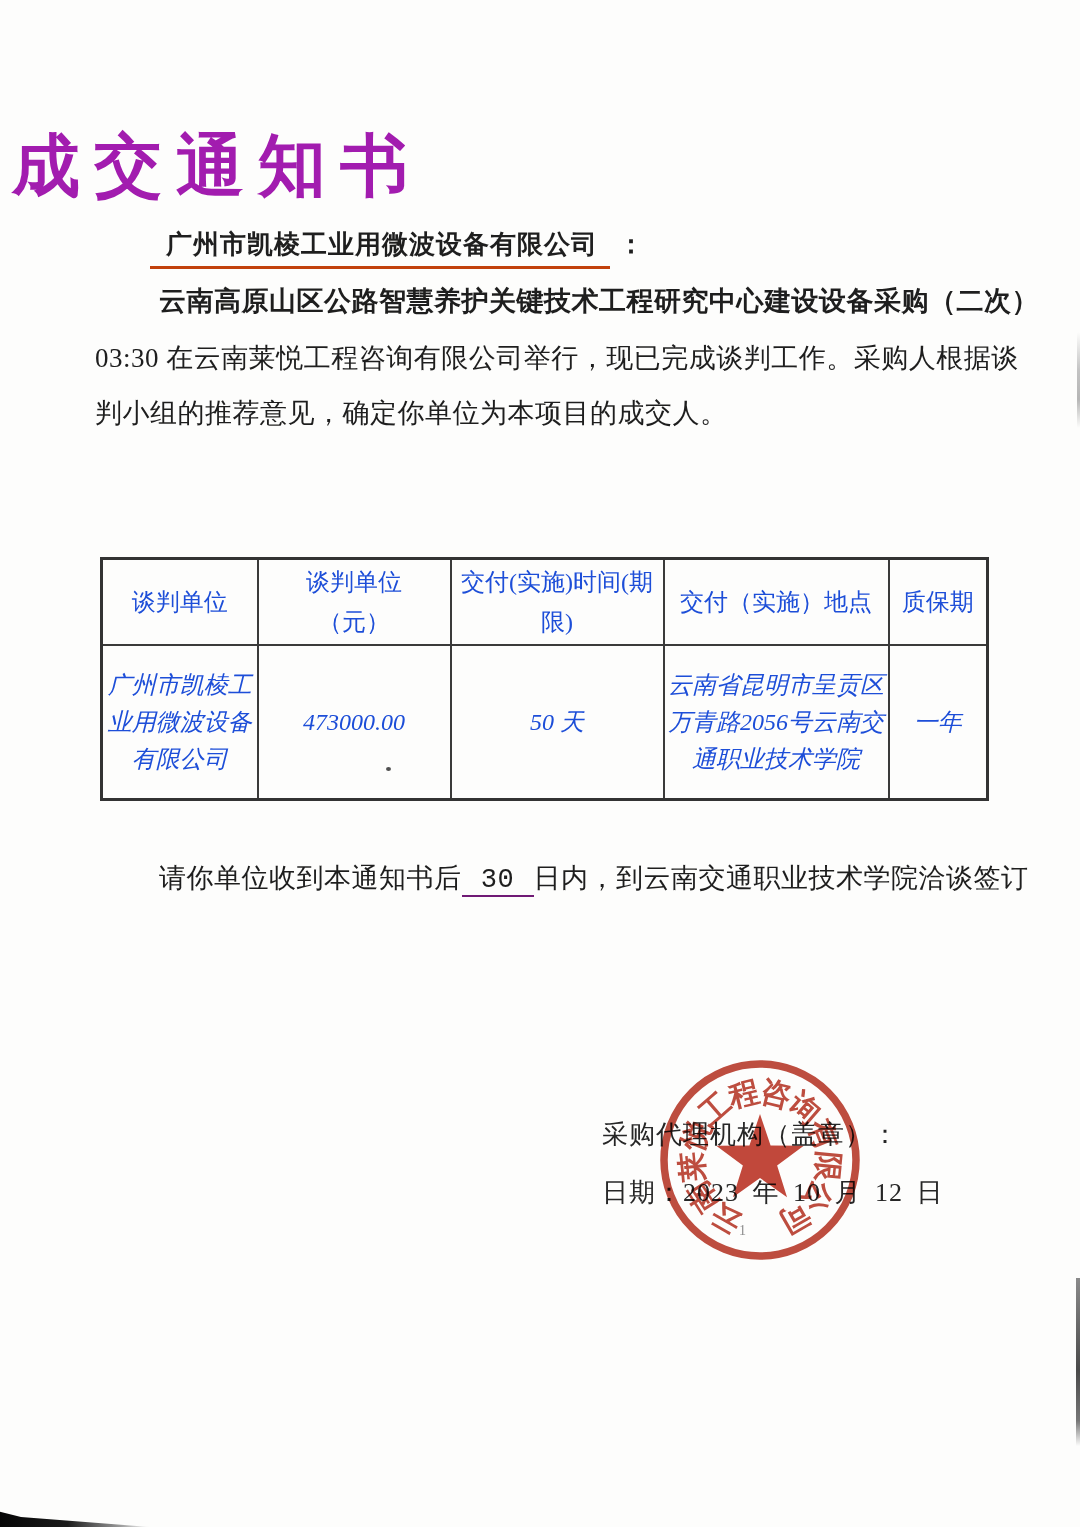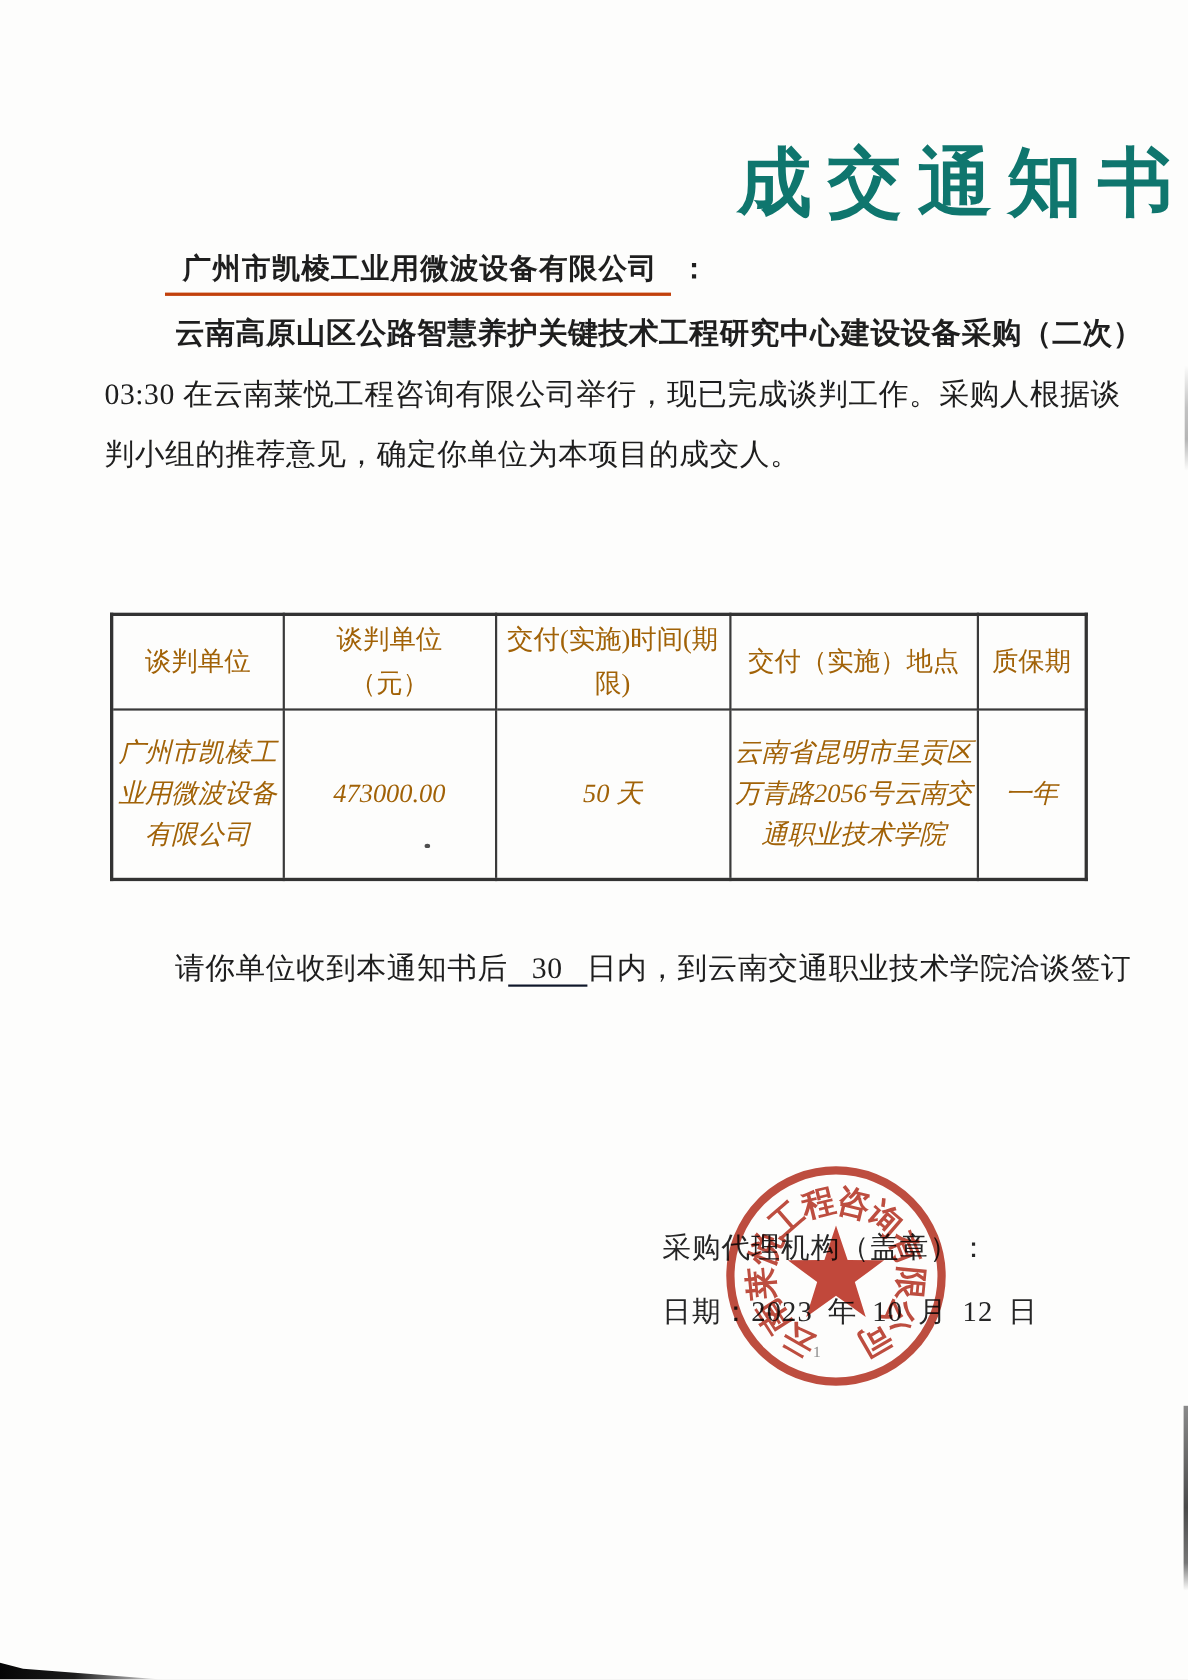--- a/index.html
+++ b/index.html
@@ -7,27 +7,27 @@
     position:relative;
     width:1080px;height:1527px;
     margin:0 auto;
     background:#fdfdfc;
     overflow:hidden;
     font-family:"Liberation Serif","DejaVu Serif",serif;
     color:#1e1e1e;
   }
   
   .title{
-    position:absolute;top:126px;left:0;right:0;
+    position:absolute;top:126px;left:12px;right:0;
     margin:0;
-    text-align:right;
+    text-align:left;
     font-size:68px;line-height:80px;
     font-weight:bold;
     letter-spacing:14px;
-    color:#0f766e;
+    color:#a21caf;
   }
   
   .addressee{
     position:absolute;top:226px;left:150px;
     font-size:26px;line-height:38px;font-weight:bold;
     letter-spacing:1px;
     white-space:nowrap;
   }
   .addressee .name{
     display:inline-block;
@@ -35,30 +35,30 @@
     border-bottom:3px solid #c2410c;
   }
   .addressee .colon{padding-left:8px;}
   
   .body-para{
     position:absolute;top:276px;left:95px;width:892px;
     font-size:27px;line-height:55px;
     letter-spacing:0.5px;
   }
   .body-para .line{white-space:nowrap;}
-  .indent{padding-left:64px;}
+  .indent{padding-left:64px;font-family:Liberation Mono, monospace;}
   .b{font-weight:bold;}
   
   .deal-table{
     position:absolute;top:557px;left:100px;
     width:886px;
     border-collapse:collapse;
     table-layout:fixed;
     font-size:24px;
-    color:#a16207;
+    color:#1d4ed8;
   }
   .deal-table th,.deal-table td{
     border:2px solid #3a3a3a;
     text-align:center;vertical-align:middle;
     font-weight:normal;
     white-space:pre-line;
     padding:0 2px;
   }
   .deal-table{border:3px solid #333;}
   .deal-table th{height:84px;line-height:40px;}
@@ -67,21 +67,21 @@
   .closing{
     position:absolute;top:851px;left:95px;width:892px;
     font-size:27px;line-height:58px;
     letter-spacing:0.5px;
   }
   .closing .line{white-space:nowrap;}
   .blank{
     display:inline-block;
     width:72px;
     text-align:center;
-    border-bottom:2px solid #0f172a;
+    border-bottom:2px solid #701a75;
     line-height:30px;
   }
   
   .signature{position:absolute;left:602px;top:1118px;font-size:26px;color:#262626;}
   .sig-line{white-space:nowrap;letter-spacing:1px;}
   .sig-agency{margin:0 0 24px 0;line-height:34px;}
   .sig-date{line-height:34px;word-spacing:6px;}
   
   .stamp{
     position:absolute;left:650px;top:1050px;

